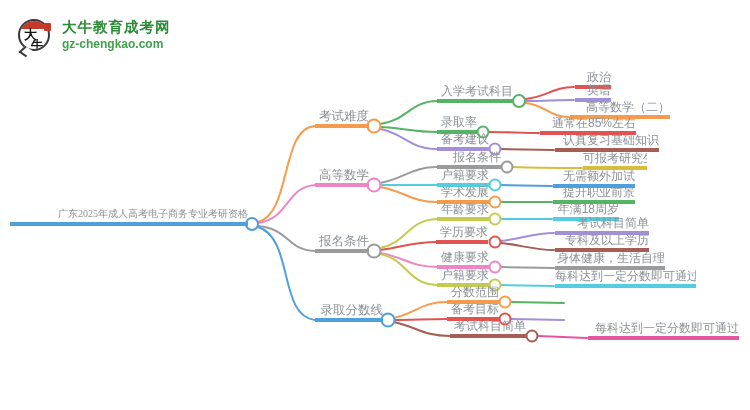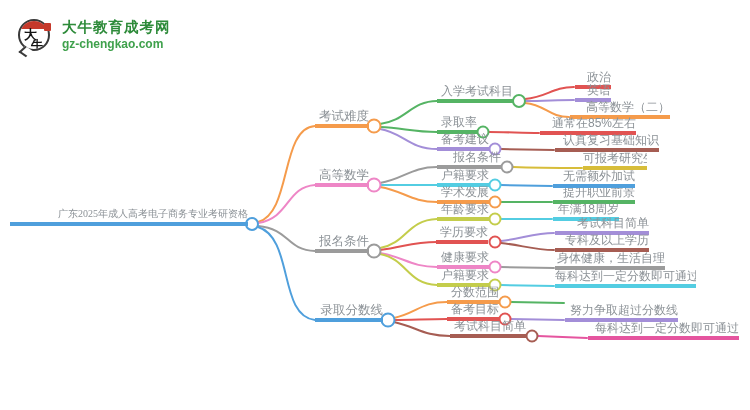--- a/index.html
+++ b/index.html
@@ -148,16 +148,15 @@
   <div class="node u-red" style="left:540px;top:116px;width:96px">通常在85%左右</div>
   <div class="node u-maroon" style="left:555px;top:133px;width:104px">认真复习基础知识</div>
   <div class="node u-yellow" style="left:583px;top:151px;width:64px">可报考研究生</div>
   <div class="node u-green" style="left:553px;top:185px;width:82px">提升职业前景</div>
   <div class="node u-blue" style="left:553px;top:169px;width:82px">无需额外加试</div>
   <div class="node u-cyan" style="left:553px;top:202px;width:66px">年满18周岁</div>
   <div class="node u-purple" style="left:555px;top:216px;width:94px">考试科目简单</div>
   <div class="node u-maroon" style="left:555px;top:233px;width:94px">专科及以上学历</div>
   <div class="node u-gray" style="left:555px;top:251px;width:110px">身体健康，生活自理</div>
   <div class="node u-cyan" style="left:555px;top:269px;width:141px">每科达到一定分数即可通过</div>
-  <div class="node u-purple" style="left:565px;top:303px;width:113px">努力争取超过分数线</div>
   <div class="node u-magenta" style="left:588px;top:321px;width:151px">每科达到一定分数即可通过</div>
 
 </div>
 
 </body></html>

